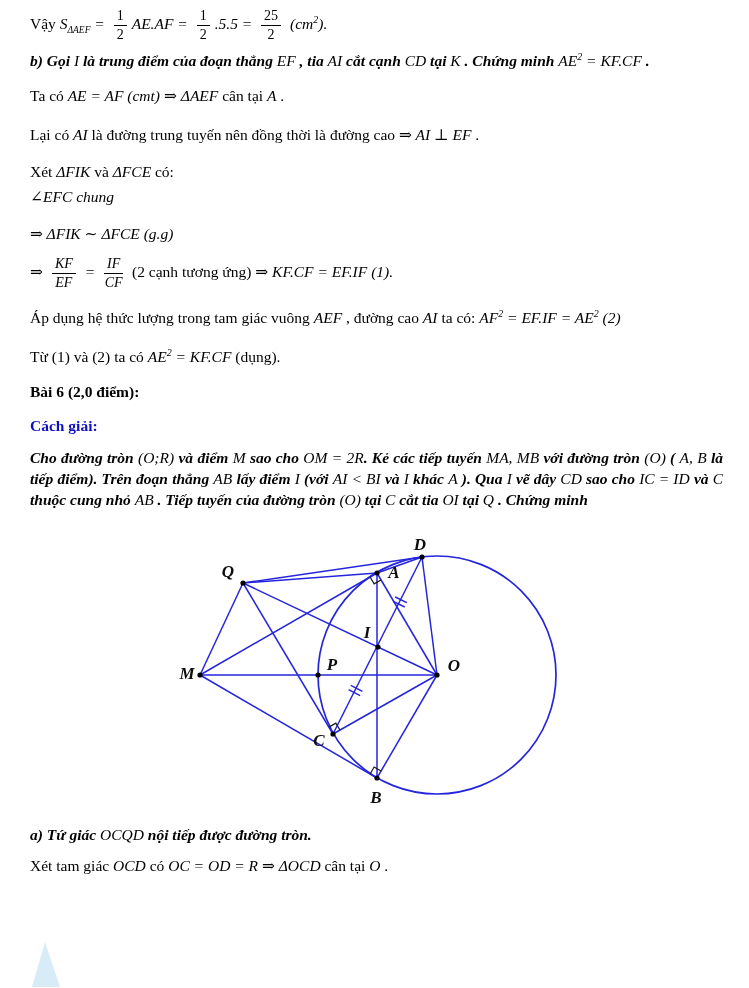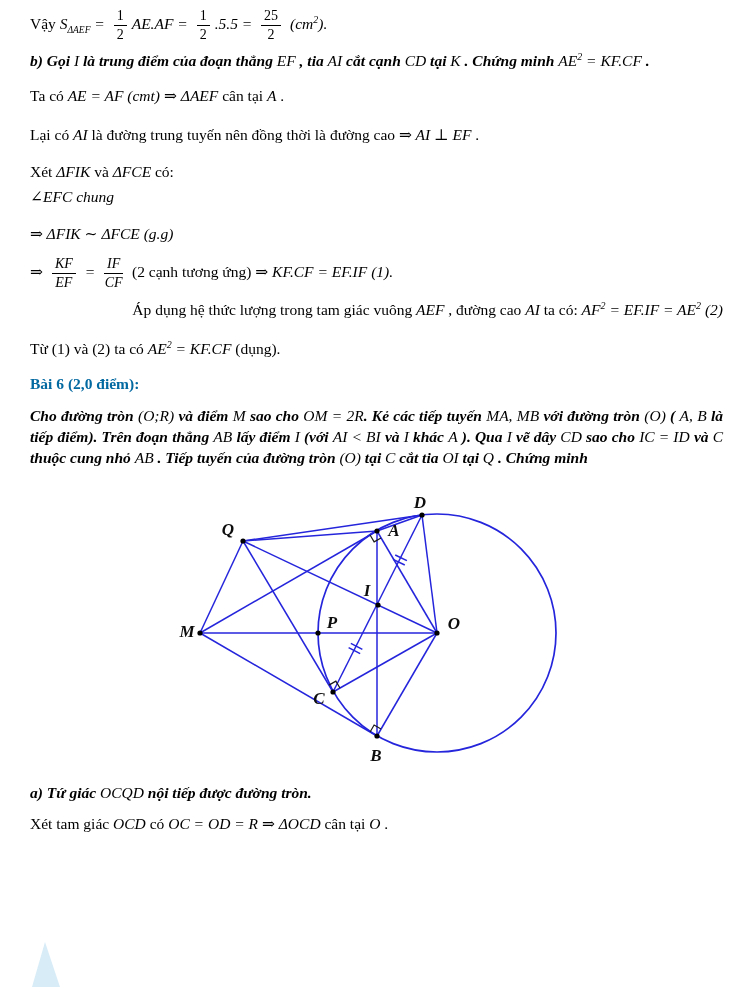--- a/index.html
+++ b/index.html
@@ -62,23 +62,24 @@
   <div class="content">
 
     <div class="line" style="margin-top: 0px;"><span>Vậy </span><span class="m">S</span><span class="m sub">ΔAEF</span><span class="m"> = </span><span class="frac"><span class="num">1</span><span class="den">2</span></span><span class="m">AE.AF</span><span class="m"> = </span><span class="frac"><span class="num">1</span><span class="den">2</span></span><span class="m">.5.5 = </span><span class="frac"><span class="num">25</span><span class="den">2</span></span><span class="m"> (</span><span class="m">cm</span><span class="m sup">2</span><span class="m">).</span></div>
       <div class="line boldital" style="margin-top: 8px;"><span>b) Gọi </span><span class="m">I</span><span> là trung điểm của đoạn thẳng </span><span class="m">EF</span><span> , tia </span><span class="m">AI</span><span> cắt cạnh </span><span class="m">CD</span><span> tại </span><span class="m">K</span><span> . Chứng minh </span><span class="m">AE</span><span class="m sup">2</span><span class="m"> = KF.CF</span><span> .</span></div>
       <div class="line" style="margin-top: 14px;"><span>Ta có </span><span class="m">AE = AF (cmt)</span><span class="m"> ⇒ </span><span class="m">ΔAEF</span><span> cân tại </span><span class="m">A</span><span> .</span></div>
       <div class="line" style="margin-top: 18px;"><span>Lại có </span><span class="m">AI</span><span> là đường trung tuyến nên đồng thời là đường cao </span><span class="m">⇒ </span><span class="m">AI ⊥ EF</span><span> .</span></div>
       <div class="line" style="margin-top: 16px;"><span>Xét </span><span class="m">ΔFIK</span><span> và </span><span class="m">ΔFCE</span><span> có:</span></div>
       <div class="line" style="margin-top: 4px;"><span class="m">∠EFC chung</span></div>
       <div class="line" style="margin-top: 16px;"><span class="m">⇒ </span><span class="m">ΔFIK ∼ ΔFCE</span><span class="m"> (g.g)</span></div>
       <div class="line" style="margin-top: 12px;"><span class="m">⇒ </span><span class="frac m"><span class="num">KF</span><span class="den">EF</span></span><span class="m"> = </span><span class="frac m"><span class="num">IF</span><span class="den">CF</span></span><span> (2 cạnh tương ứng) </span><span class="m">⇒ </span><span class="m">KF.CF = EF.IF</span><span class="m">  (1).</span></div>
-      <div class="line" style="margin-top: 8px; text-align: right;"><span>Áp dụng hệ thức lượng trong tam giác vuông </span><span class="m">AEF</span><span> , đường cao </span><span class="m">AI</span><span> ta có: </span><span class="m">AF</span><span class="m sup">2</span><span class="m"> = EF.IF = AE</span><span class="m sup">2</span><span class="m">  (2)</span></div>
+      <div class="line" style="margin-top: 16px;"><span>Áp dụng hệ thức lượng trong tam giác vuông </span><span class="m">AEF</span><span> , đường cao </span><span class="m">AI</span><span> ta có: </span><span class="m">AF</span><span class="m sup">2</span><span class="m"> = EF.IF = AE</span><span class="m sup">2</span><span class="m">  (2)</span></div>
       <div class="line" style="margin-top: 18px;"><span>Từ (1) và (2) ta có </span><span class="m">AE</span><span class="m sup">2</span><span class="m"> = KF.CF</span><span>  (dụng).</span></div>
-      <div class="line red" style="margin-top: 14px; color: #0369a1;"><span>Bài 6 (2,0 điểm):</span></div>
+      <div class="line red" style="margin-top: 14px; color: #000000;"><span>Bài 6 (2,0 điểm):</span></div>
+      <div class="line blue" style="margin-top: 13px; color: rgb(16, 16, 192);"><span>Cách giải:</span></div>
       <div class="line boldital para" style="margin-top: 11px;"><span>Cho đường tròn </span><span class="m">(O;R)</span><span> và điểm </span><span class="m">M</span><span>  sao cho </span><span class="m">OM = 2R</span><span>. Kẻ các tiếp tuyến </span><span class="m">MA, MB</span><span> với đường tròn </span><span class="m">(O)</span><span> ( </span><span class="m">A, B</span><span> là tiếp điểm). Trên đoạn thẳng </span><span class="m">AB</span><span> lấy điểm </span><span class="m">I</span><span> (với </span><span class="m">AI &lt; BI</span><span> và </span><span class="m">I</span><span> khác </span><span class="m">A</span><span> ). Qua </span><span class="m">I</span><span> vẽ dây </span><span class="m">CD</span><span> sao cho </span><span class="m">IC = ID</span><span> và </span><span class="m">C</span><span> thuộc cung nhỏ </span><span class="m">AB</span><span> . Tiếp tuyến của đường tròn </span><span class="m">(O)</span><span> tại </span><span class="m">C</span><span> cắt tia </span><span class="m">OI</span><span> tại </span><span class="m">Q</span><span> . Chứng minh</span></div>
       <div class="figure-box" id="figure-slot">
       <svg id="figure-svg" width="749" height="296" viewBox="0 613 749 296">
           <circle cx="437" cy="774" r="119" fill="none" stroke="#2525dc" stroke-width="1.7"></circle>
           <line x1="200" y1="774" x2="243" y2="682" stroke="#2525dc" stroke-width="1.5"></line>
           <line x1="200" y1="774" x2="377" y2="672" stroke="#2525dc" stroke-width="1.5"></line>
           <line x1="200" y1="774" x2="437" y2="774" stroke="#2525dc" stroke-width="1.5"></line>
           <line x1="200" y1="774" x2="377" y2="877" stroke="#2525dc" stroke-width="1.5"></line>
           <line x1="243" y1="682" x2="377" y2="672" stroke="#2525dc" stroke-width="1.5"></line>
           <line x1="243" y1="682" x2="422" y2="656" stroke="#2525dc" stroke-width="1.5"></line>

